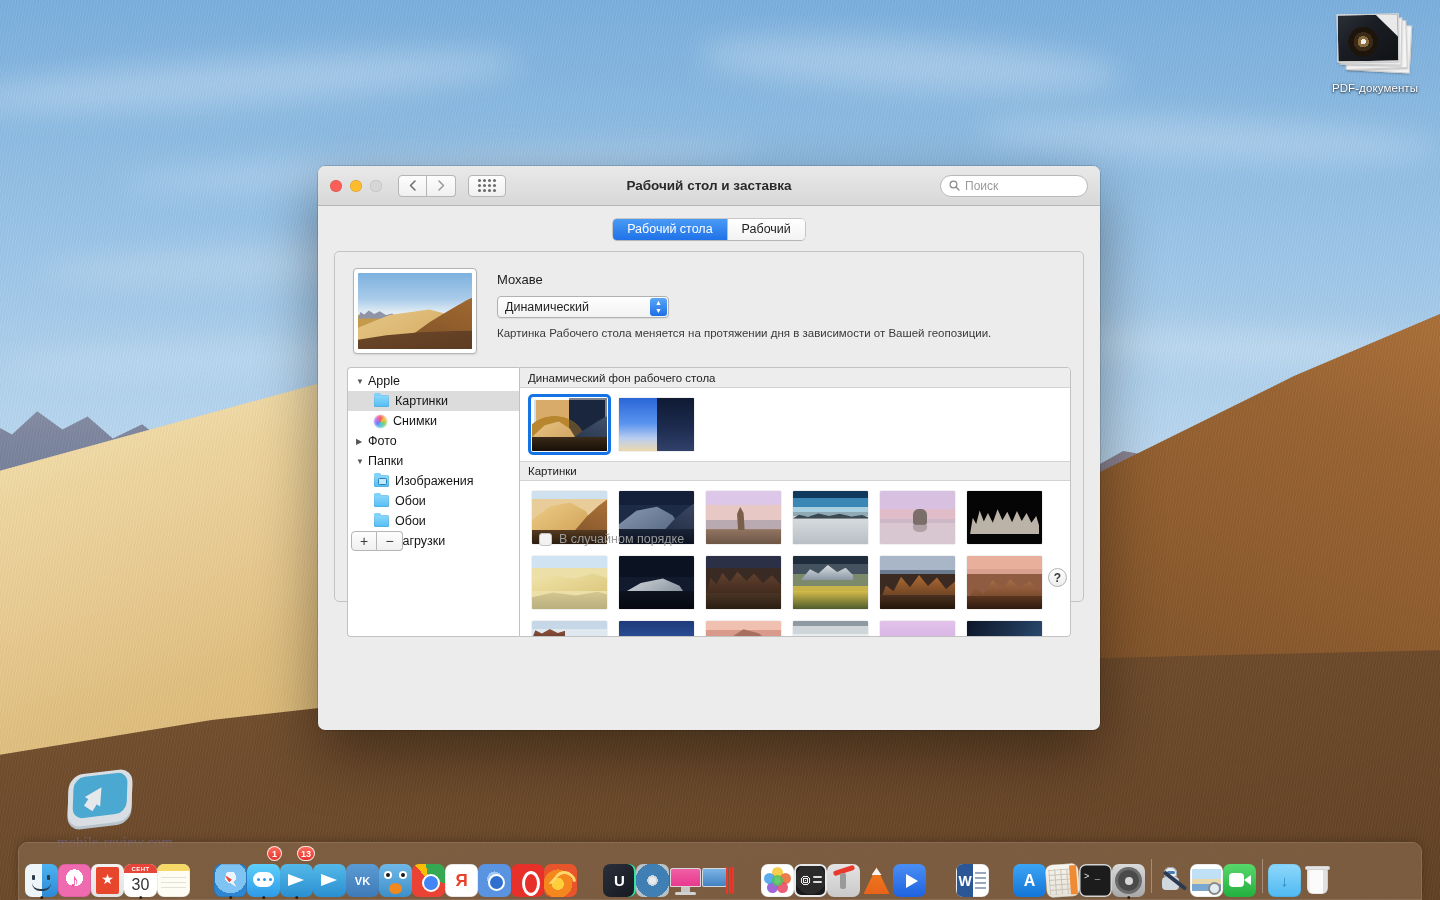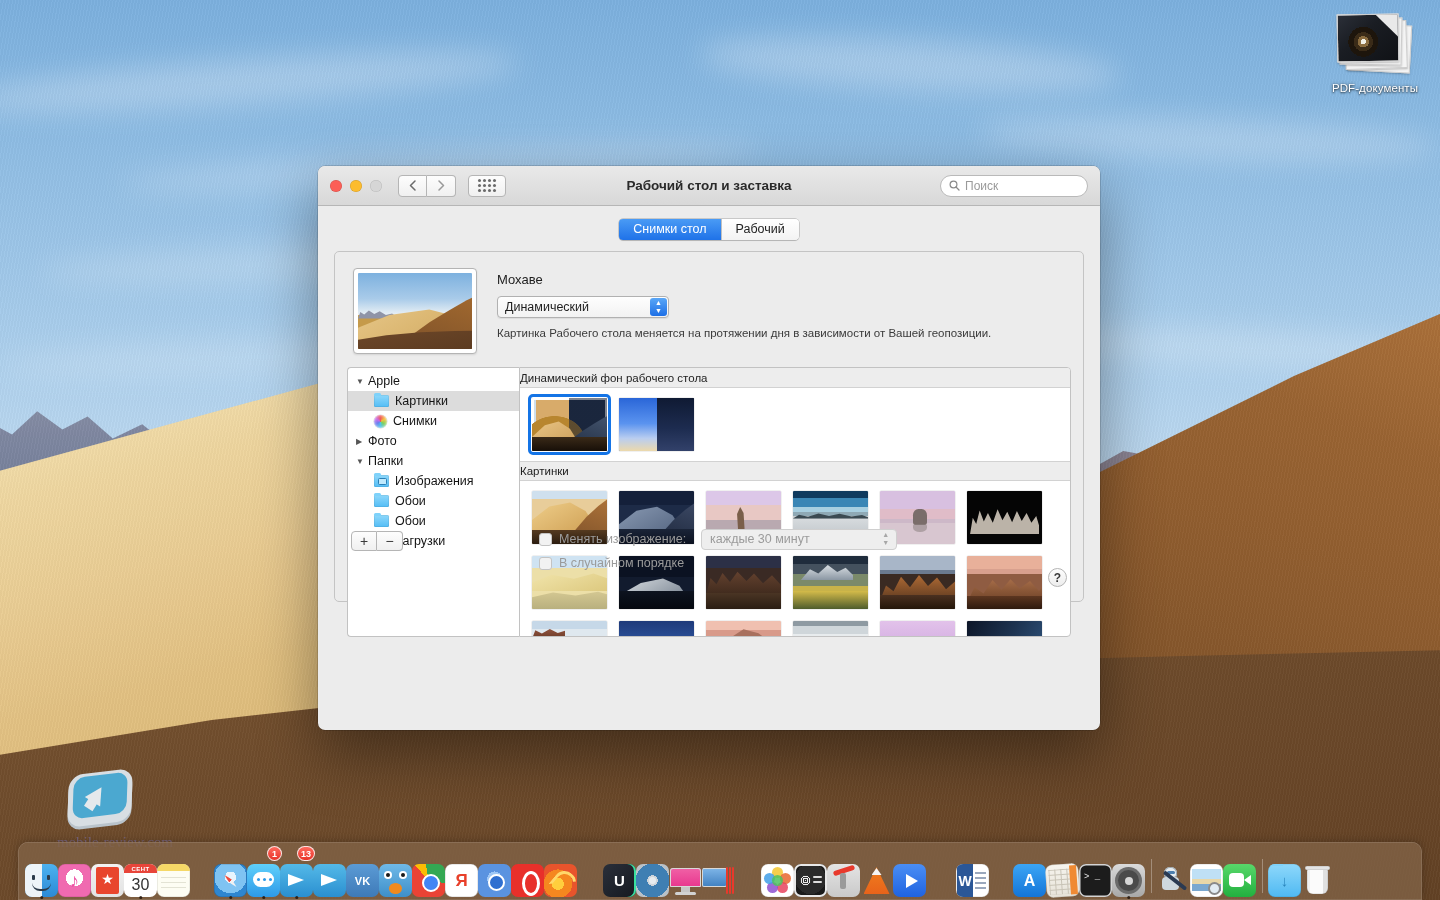--- a/index.html
+++ b/index.html
@@ -287,21 +287,21 @@
     width: 13px; height: 13px; margin-right: 6px; flex: none; border-radius: 50%;
     background: conic-gradient(#f05a5a, #f3c13a, #7fd05a, #4fc3e8, #6a7ff0, #c76ae8, #f05a5a);
     box-shadow: inset 0 0 3px rgba(255,255,255,.85), 0 0 0 .5px rgba(0,0,0,.15);
   }
   .gallery {
     flex: 1; background: #fff; border: .5px solid #c2c2c2; border-radius: 0 4px 4px 0;
     overflow: hidden; position: relative;
   }
   .gsec-head {
     height: 20px; background: #ededed; border-bottom: .5px solid #d2d2d2;
-    display: flex; align-items: center; font-size: 11.5px; color: #222;
+    display: flex; align-items: center; padding-left: 8px; font-size: 11.5px; color: #222;
   }
   .gsec-head.sub { border-top: .5px solid #d2d2d2; }
   .grid { display: flex; flex-wrap: wrap; gap: 12px; padding: 10px 10px 4px 12px; }
   .thumb {
     width: 75px; height: 53px; border-radius: 1px; overflow: hidden; position: relative;
     box-shadow: 0 0 0 .5px rgba(0,0,0,.12);
   }
   .thumb.selected { outline: 3px solid #1474e6; outline-offset: 1px; box-shadow: inset 0 0 0 2px #fff; }
   .grid.dyn { padding-bottom: 10px; }
   .grid.pics { padding-top: 10px; }
@@ -557,21 +557,21 @@
         <svg width="11" height="11" viewBox="0 0 11 11">
           <circle cx="4.5" cy="4.5" r="3.4" fill="none" stroke="#8a8a8a" stroke-width="1.2"></circle>
           <line x1="7" y1="7" x2="10" y2="10" stroke="#8a8a8a" stroke-width="1.3" stroke-linecap="round"></line>
         </svg>
         <input type="text" placeholder="Поиск" style="">
       </div>
     </div>
 
     <div class="tabrow">
       <div class="tabs">
-        <div class="tab active">Снимки стол</div>
+        <div class="tab active">Рабочий стола</div>
         <div class="tab">Рабочий</div>
       </div>
     </div>
 
     <div class="panel">
 
       <div class="toprow">
         <div class="preview-frame">
           <div class="preview-img">
             <div class="pmtn"></div>
@@ -737,28 +737,20 @@
 
       <div class="footer">
         <div class="pmgrp">
           <div class="pmbtn">+</div>
           <div class="pmbtn">−</div>
         </div>
 
         <div class="checks">
           <div class="crow">
             <span class="cbox"></span>
-            <span class="clabel">Менять изображение:</span>
-            <span class="interval">
-              <span>каждые 30 минут</span>
-              <span class="chev">▲<span>▼</span></span>
-            </span>
-          </div>
-          <div class="crow">
-            <span class="cbox"></span>
             <span class="clabel">В случайном порядке</span>
           </div>
         </div>
 
         <div class="helpbtn">?</div>
       </div>
     </div>
   </div>
 
   <div id="dock">

